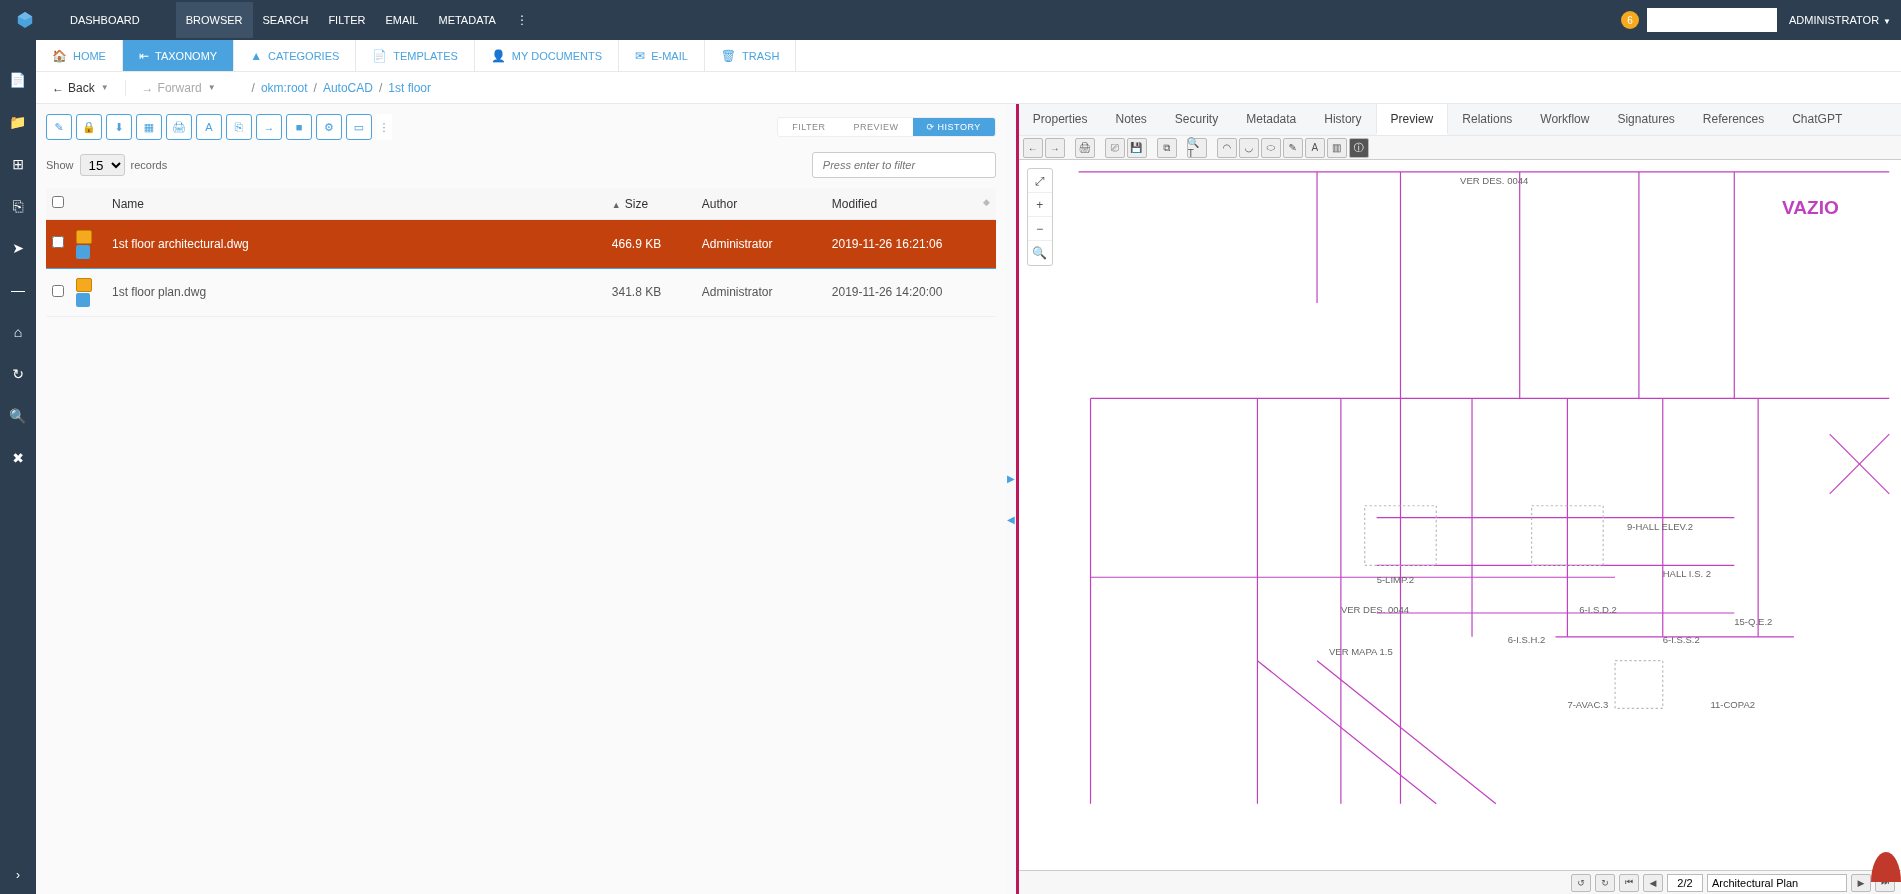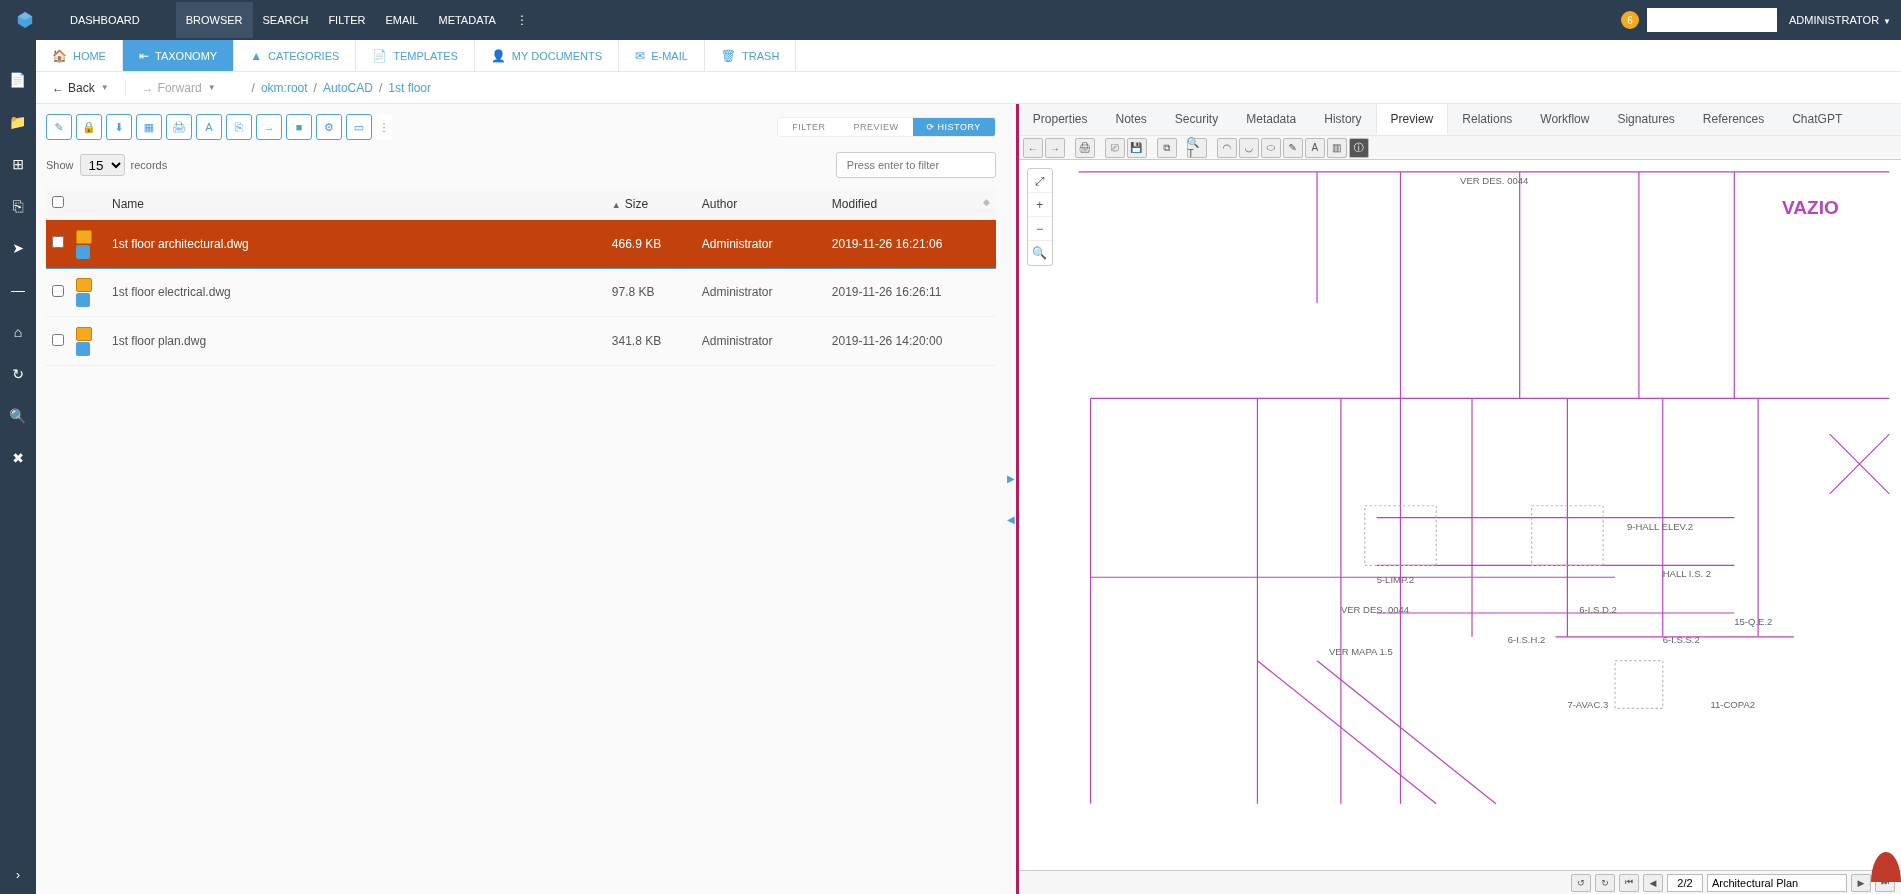--- a/index.html
+++ b/index.html
@@ -43,21 +43,21 @@
 .toolbar { display: flex; gap: 4px; align-items: center; }
 .tbtn { width: 26px; height: 26px; border: 1px solid #4aa3df; border-radius: 3px; background: #fff; color: #4aa3df; display: flex; align-items: center; justify-content: center; cursor: pointer; font-size: 11px; }
 .tbtn.plain { border:none; color:#4aa3df; width:16px;}
 .mini-tabs { display: flex; margin-left: auto; background:#fff; border-radius:3px; overflow:hidden; border:1px solid #eee;}
 .mini-tab { padding: 4px 14px; font-size: 9px; color: #888; cursor: pointer; text-transform: uppercase; letter-spacing: 0.5px;}
 .mini-tab.active { background: #4aa3df; color: #fff; }
 .mini-tab.active::before { content:"⟳ "; font-size: 9px;}
 
 .controls-row { display: flex; align-items: center; margin-top: 12px; gap: 6px; font-size: 11px; color: #666;}
 .controls-row select { height: 22px; border:1px solid #ccc; border-radius:3px; padding: 0 4px; }
-.controls-row input.filter { margin-left: auto; height: 26px; border:1px solid #ccc; border-radius:3px; padding: 8px 10px; font-size:11px; width: 160px;}
+.controls-row input.filter { margin-left: auto; height: 26px; border:1px solid #ccc; border-radius:3px; padding: 8px 10px; font-size:11px; width: 184px; font-style: italic;}
 
 table.files { width: 100%; margin-top: 10px; border-collapse: collapse; font-size: 12px; }
 table.files thead th { text-align: left; padding: 8px 6px; border-bottom: 1px solid #e6e9ec; color: #333; font-weight: normal; background:#f7f7f7;}
 table.files tbody td { padding: 9px 6px; border-bottom: 1px solid #f0f0f0; }
 table.files tbody tr.selected { background: #c2410c; color: #fff; }
 table.files tbody tr.selected td { border-bottom-color: #4aa3df; }
 .ficon { display:inline-block; width:16px; height:14px; background:#f4a91f; border:1px solid #c78400; margin-right:2px; vertical-align:middle; border-radius:2px;}
 .ficon2 { display:inline-block; width:14px; height:14px; background:#4aa3df; margin-right:6px; vertical-align:middle; border-radius:2px;}
 .chk { width:12px; height:12px; }
 .table-footer { margin-top: 10px; font-size: 11px; color: #666; display:flex; align-items:center;}
@@ -221,28 +221,20 @@
             </tr>
           </thead>
           <tbody id="file-rows">
               <tr class="selected">
                 <td><input type="checkbox" class="chk" style=""></td>
                 <td><span class="ficon"></span><span class="ficon2"></span></td>
                 <td>1st floor architectural.dwg</td>
                 <td>466.9 KB</td>
                 <td>Administrator</td>
                 <td>2019-11-26 16:21:06</td>
-              </tr>
-              <tr>
-                <td><input type="checkbox" class="chk" style=""></td>
-                <td><span class="ficon"></span><span class="ficon2"></span></td>
-                <td>1st floor electrical.dwg</td>
-                <td>97.8 KB</td>
-                <td>Administrator</td>
-                <td>2019-11-26 16:26:11</td>
               </tr>
               <tr>
                 <td><input type="checkbox" class="chk" style=""></td>
                 <td><span class="ficon"></span><span class="ficon2"></span></td>
                 <td>1st floor plan.dwg</td>
                 <td>341.8 KB</td>
                 <td>Administrator</td>
                 <td>2019-11-26 14:20:00</td>
               </tr>
             </tbody>

